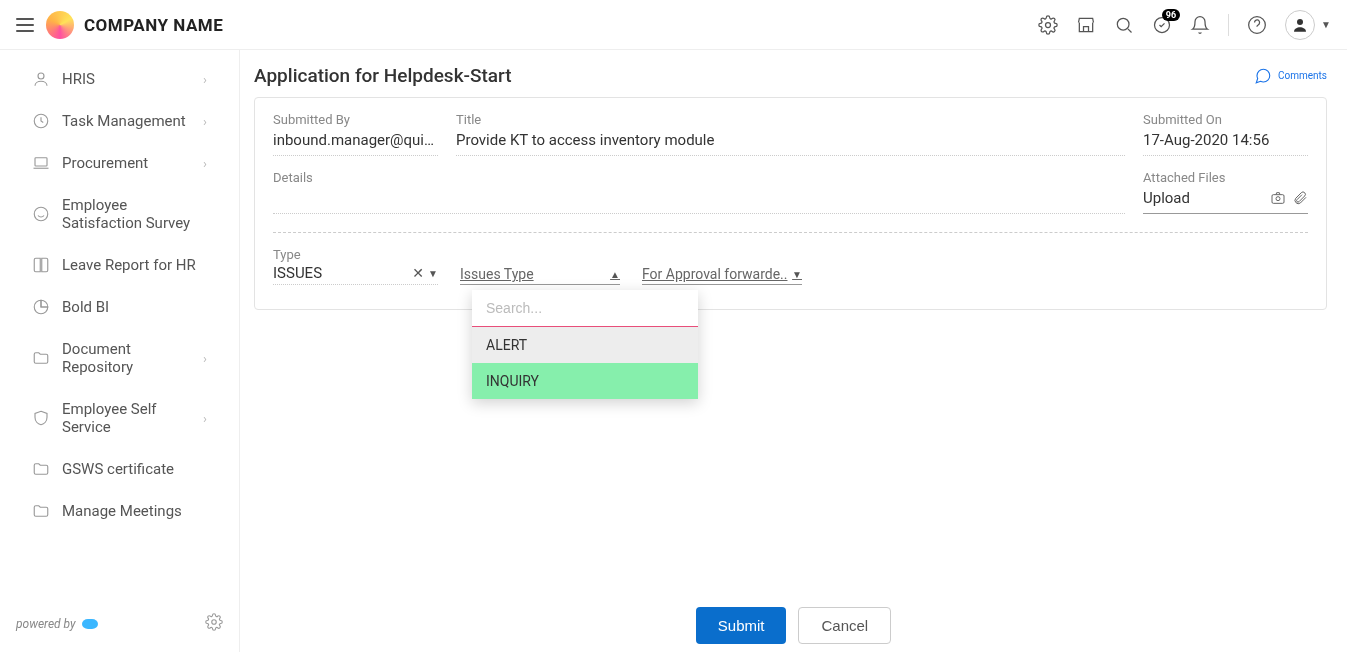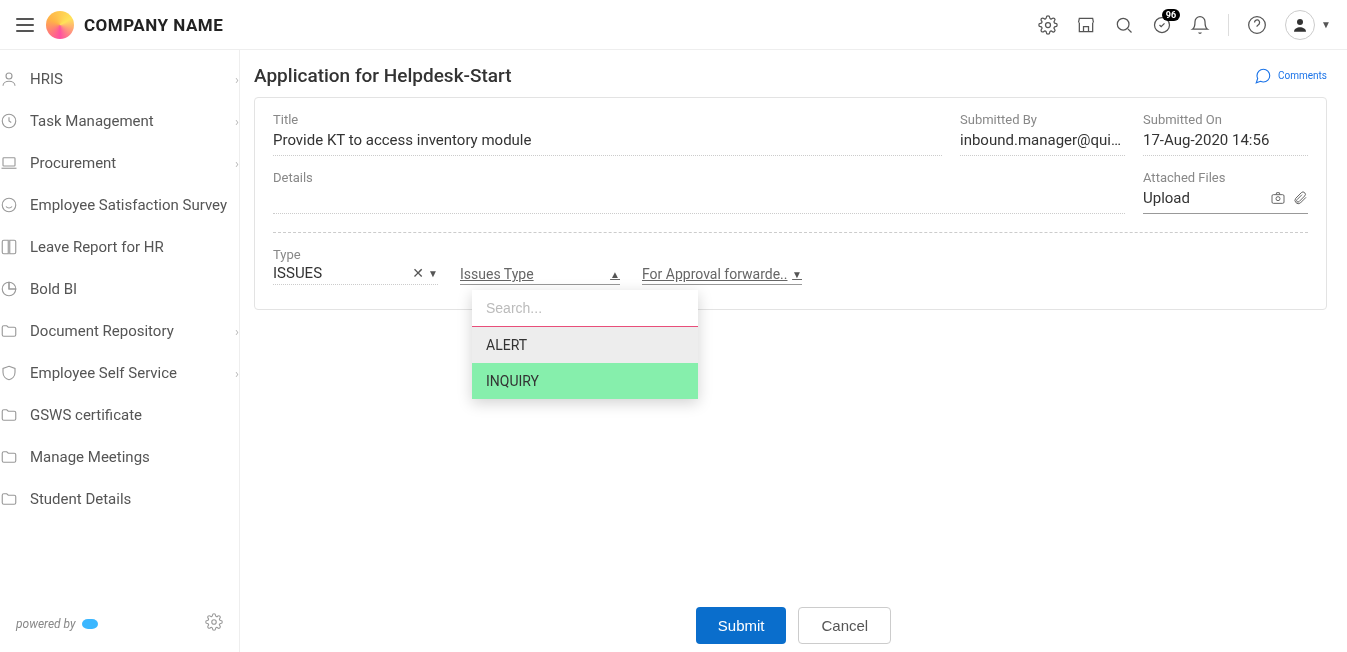--- a/index.html
+++ b/index.html
@@ -108,21 +108,21 @@
       width: 240px;
       border-right: 1px solid #eee;
       padding: 8px 0;
       display: flex;
       flex-direction: column;
       position: relative;
     }
     .sidebar-item {
       display: flex;
       align-items: center;
-      padding: 12px 0;
+      padding: 12px 32px;
       cursor: pointer;
       color: #555;
       font-size: 15px;
     }
     .sidebar-icon {
       width: 18px;
       height: 18px;
       margin-right: 12px;
       flex-shrink: 0;
       display: flex;
@@ -480,28 +480,20 @@
       <span class="sidebar-label">GSWS certificate</span>
     </div>
     <div class="sidebar-item">
       <span class="sidebar-icon">
           <svg viewBox="0 0 24 24">
             <path d="M3 7a2 2 0 0 1 2-2h4l2 2h8a2 2 0 0 1 2 2v8a2 2 0 0 1-2 2H5a2 2 0 0 1-2-2z"></path>
           </svg>
         </span>
       <span class="sidebar-label">Manage Meetings</span>
     </div>
-    <div class="sidebar-item">
-      <span class="sidebar-icon">
-          <svg viewBox="0 0 24 24">
-            <path d="M3 7a2 2 0 0 1 2-2h4l2 2h8a2 2 0 0 1 2 2v8a2 2 0 0 1-2 2H5a2 2 0 0 1-2-2z"></path>
-          </svg>
-        </span>
-      <span class="sidebar-label">Student Details</span>
-    </div>
     <div class="sidebar-spacer"></div>
     <div class="sidebar-foot">
       <span>powered by</span>
       <span class="foot-logo"></span>
       <span class="foot-gear">
         <svg viewBox="0 0 24 24">
             <circle cx="12" cy="12" r="3"></circle>
             <path d="M19.4 15a1.7 1.7 0 0 0 .34 1.87l.06.06a2 2 0 1 1-2.83 2.83l-.06-.06a1.7 1.7 0 0 0-1.87-.34 1.7 1.7 0 0 0-1 1.55V21a2 2 0 0 1-4 0v-.09a1.7 1.7 0 0 0-1-1.55 1.7 1.7 0 0 0-1.87.34l-.06.06a2 2 0 1 1-2.83-2.83l.06-.06a1.7 1.7 0 0 0 .34-1.87 1.7 1.7 0 0 0-1.55-1H3a2 2 0 0 1 0-4h.09a1.7 1.7 0 0 0 1.55-1 1.7 1.7 0 0 0-.34-1.87l-.06-.06a2 2 0 1 1 2.83-2.83l.06.06a1.7 1.7 0 0 0 1.87.34H9a1.7 1.7 0 0 0 1-1.55V3a2 2 0 0 1 4 0v.09a1.7 1.7 0 0 0 1 1.55 1.7 1.7 0 0 0 1.87-.34l.06-.06a2 2 0 1 1 2.83 2.83l-.06.06a1.7 1.7 0 0 0-.34 1.87V9a1.7 1.7 0 0 0 1.55 1H21a2 2 0 0 1 0 4h-.09a1.7 1.7 0 0 0-1.55 1z"></path>
           </svg>
       </span>
@@ -514,27 +506,27 @@
       <div class="comments-link">
         <svg viewBox="0 0 24 24">
             <path d="M21 11.5a8.38 8.38 0 0 1-8.5 8.5 8.5 8.5 0 0 1-3.8-.9L3 21l1.9-5.7A8.38 8.38 0 0 1 4 11.5a8.5 8.5 0 1 1 17 0z"></path>
           </svg>
         <span>Comments</span>
       </div>
     </div>
 
     <div class="card">
       <div class="row">
+        <div class="field f-sub">
+          <div class="field-label">Submitted By</div>
+          <div class="field-value">inbound.manager@qui…</div>
+        </div>
         <div class="field f-title">
           <div class="field-label">Title</div>
           <div class="field-value">Provide KT to access inventory module</div>
-        </div>
-        <div class="field f-sub">
-          <div class="field-label">Submitted By</div>
-          <div class="field-value">inbound.manager@qui…</div>
         </div>
         <div class="field f-subon">
           <div class="field-label">Submitted On</div>
           <div class="field-value">17-Aug-2020 14:56</div>
         </div>
       </div>
 
       <div class="row">
         <div class="field f-details">
           <div class="field-label">Details</div>

